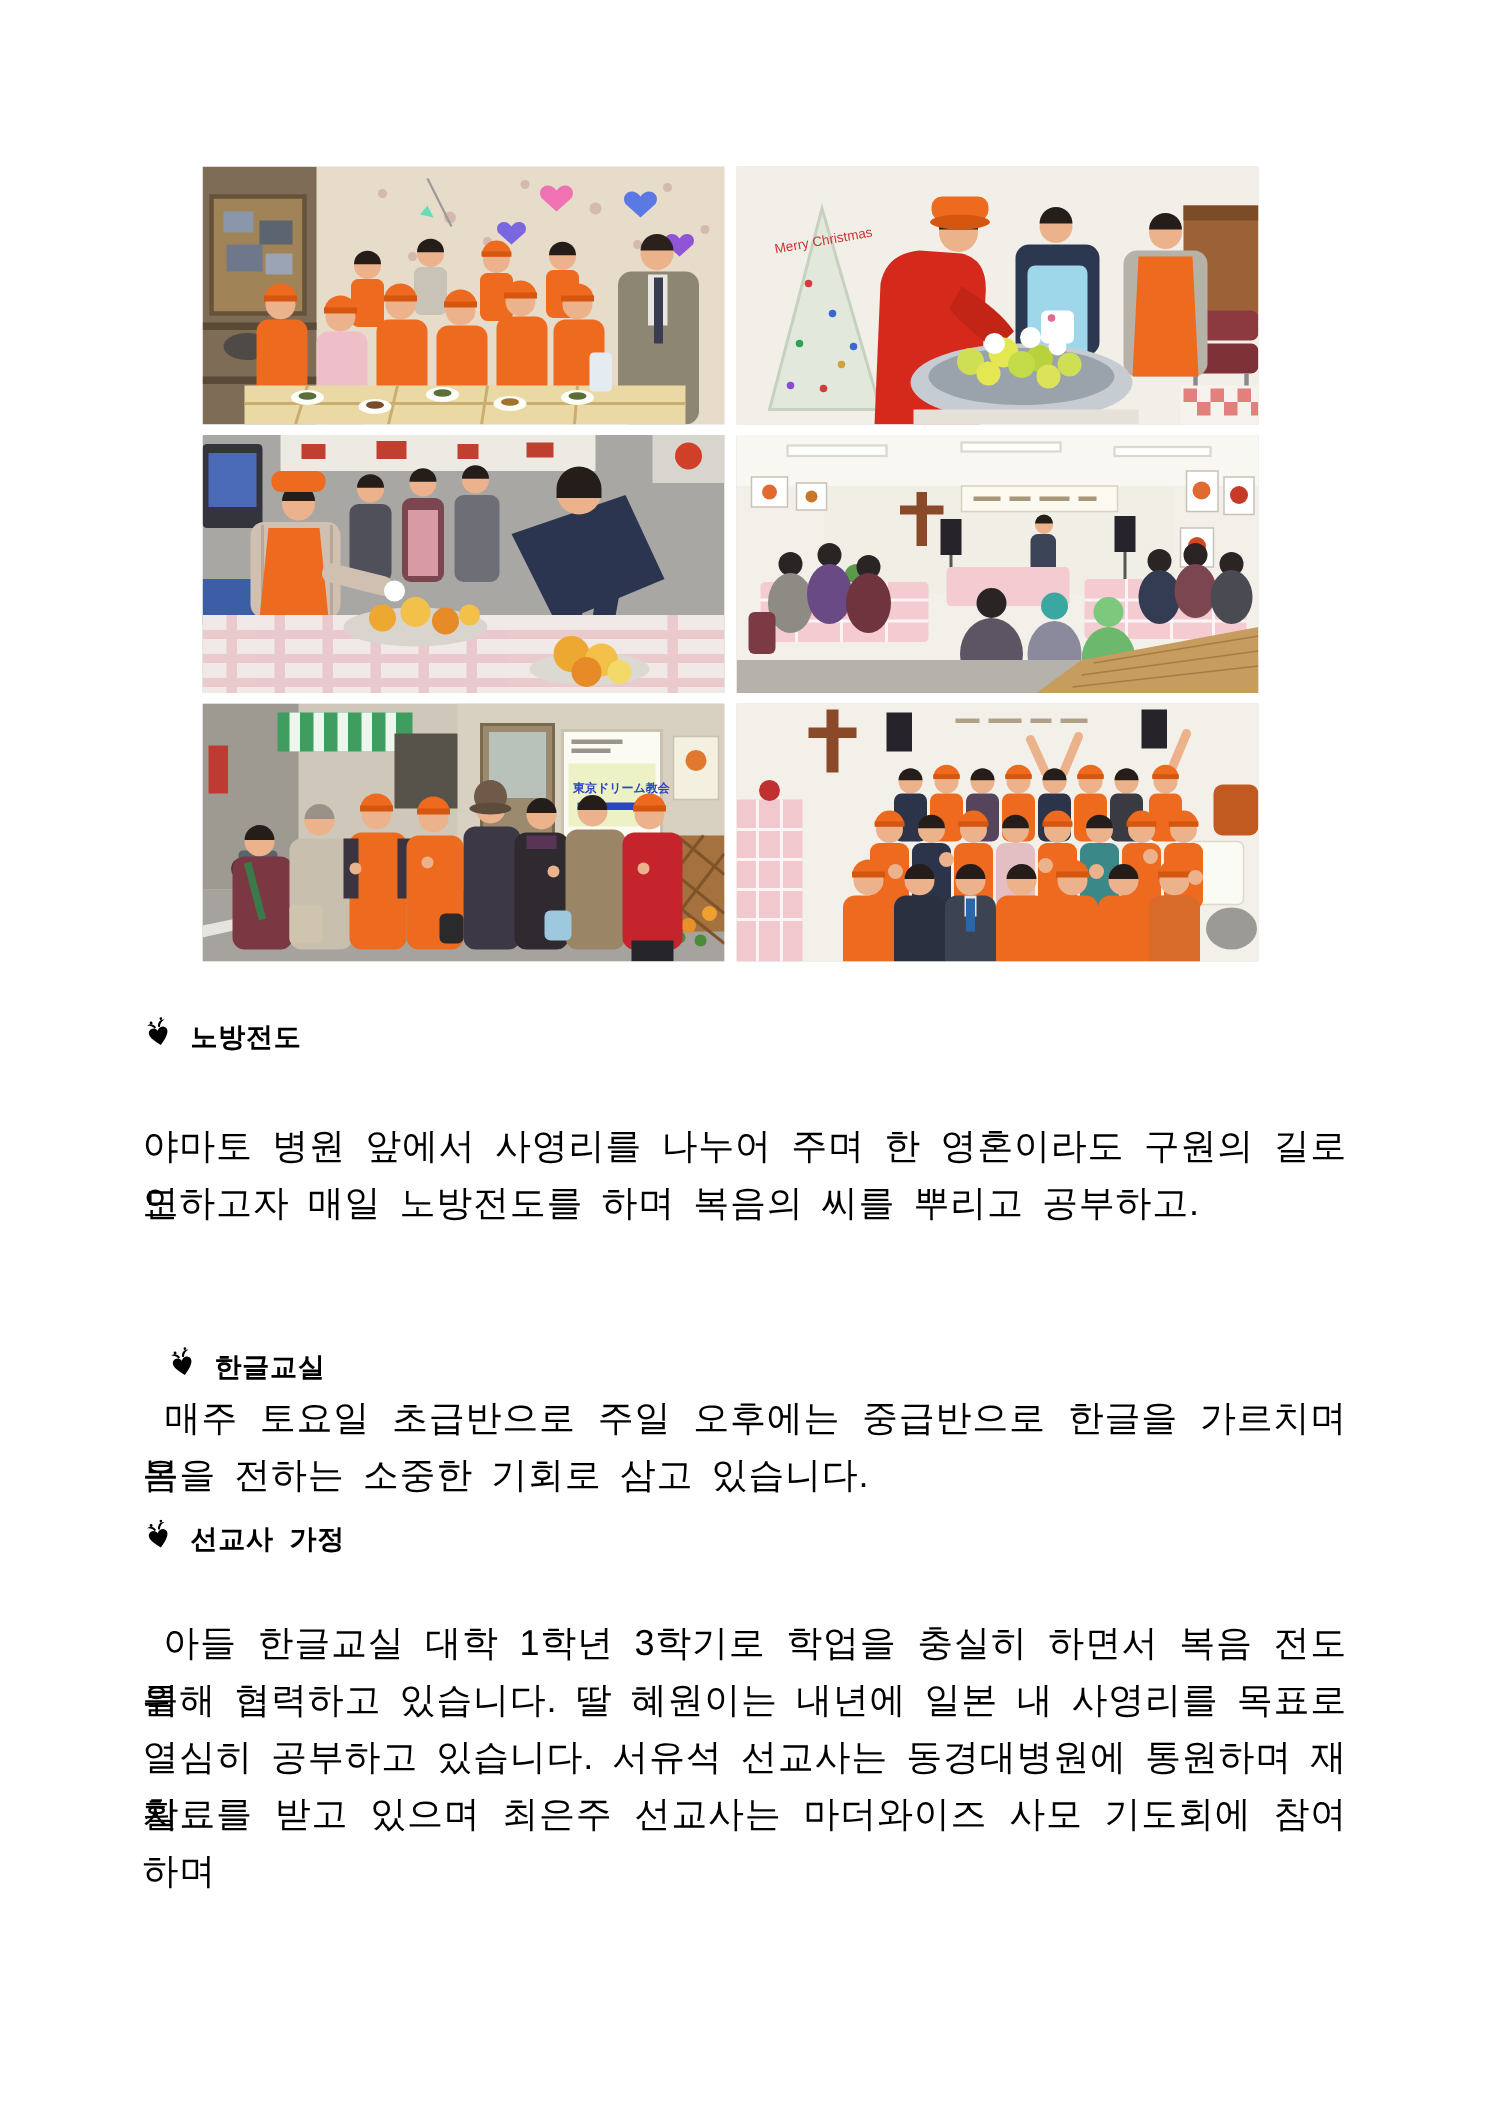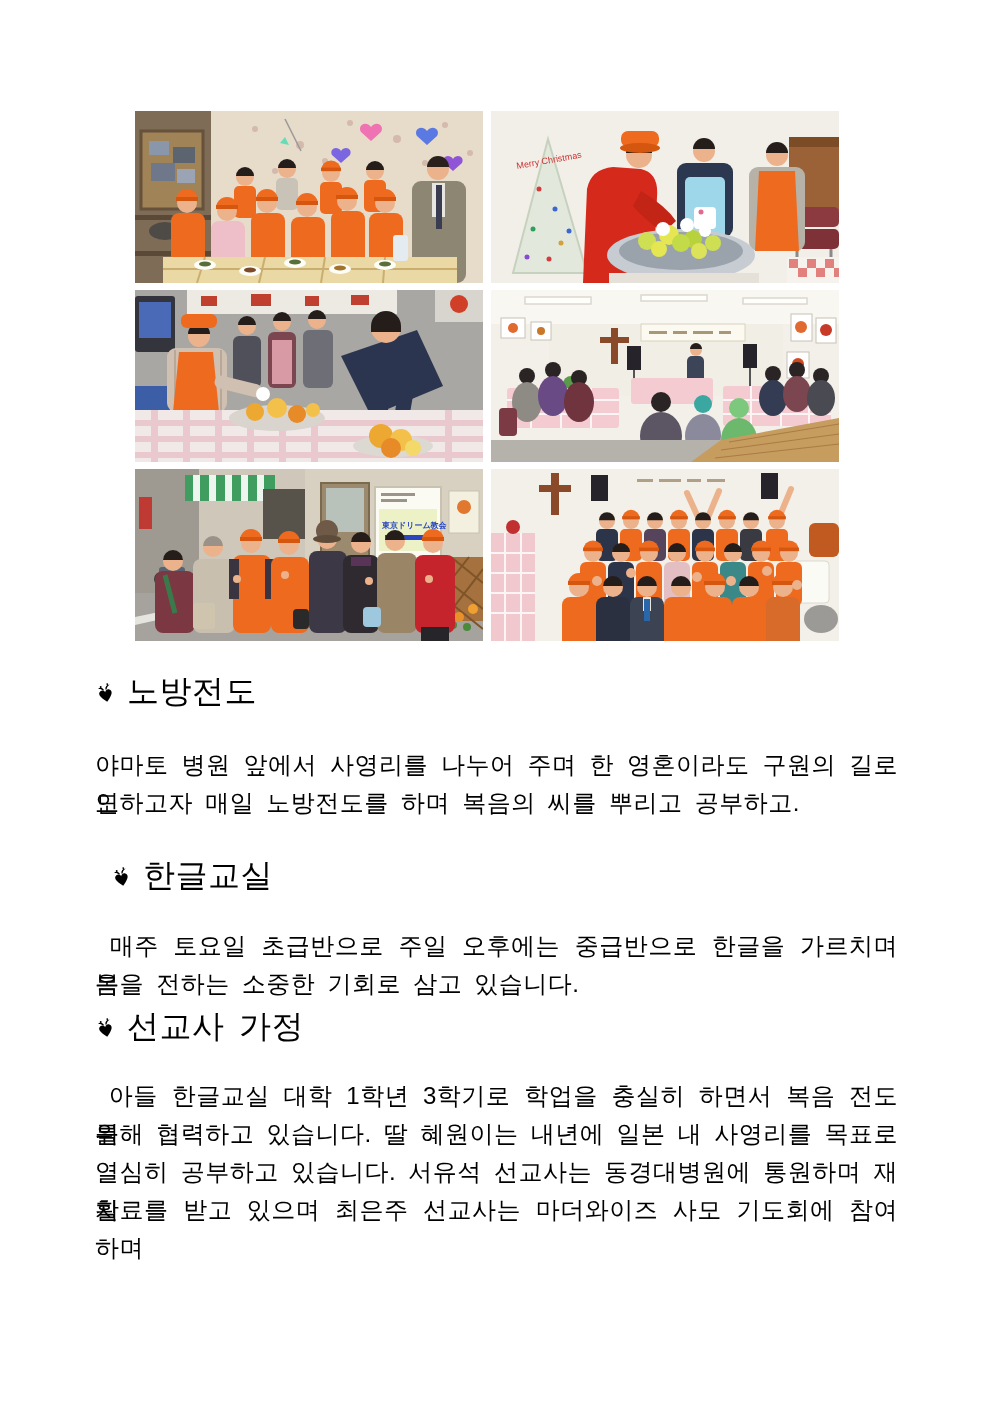--- a/index.html
+++ b/index.html
@@ -3,30 +3,30 @@
 <meta charset="utf-8">
 <style>
   html,body{margin:0;padding:0}
   body{width:992px;height:1403px;background:#ffffff;position:relative;
        font-family:"Liberation Sans",sans-serif;color:#000;overflow:hidden}
   .photo-grid{position:absolute;left:95px;top:95px;display:grid;
               grid-template-columns:348px 348px;grid-auto-rows:172px;
               column-gap:8px;row-gap:7px}
   .photo{width:348px;height:172px;overflow:hidden;background:#ddd}
   .photo svg{display:block;width:100%;height:100%}
-  .sec-heading{position:absolute;font-size:32px;font-weight:normal;line-height:30px;
+  .sec-heading{position:absolute;font-size:18px;font-weight:bold;line-height:30px;
                word-spacing:5px;letter-spacing:0.5px;margin:0}
   .sec-heading .bullet{width:21px;height:21px;margin-right:11px;vertical-align:-2px}
   .para{position:absolute;width:803px;font-size:24px;line-height:38px;
         word-spacing:5px;letter-spacing:0.5px;margin:0}
   .line{display:block;white-space:pre-wrap;height:38px}
   .line.just{text-align:justify;text-align-last:justify}
   #h0{left:95px;top:676px}
   #p0{left:95px;top:746px}
-  #h1{left:111px;top:860px}
+  #h1{left:111px;top:896px}
   #p1{left:95px;top:927px}
   #h2{left:95px;top:1011px}
   #p2{left:95px;top:1077px}
   .defs{position:absolute;width:0;height:0}
 </style>
 </head>
 <body>
 
 <svg class="defs" aria-hidden="true">
   <defs>

